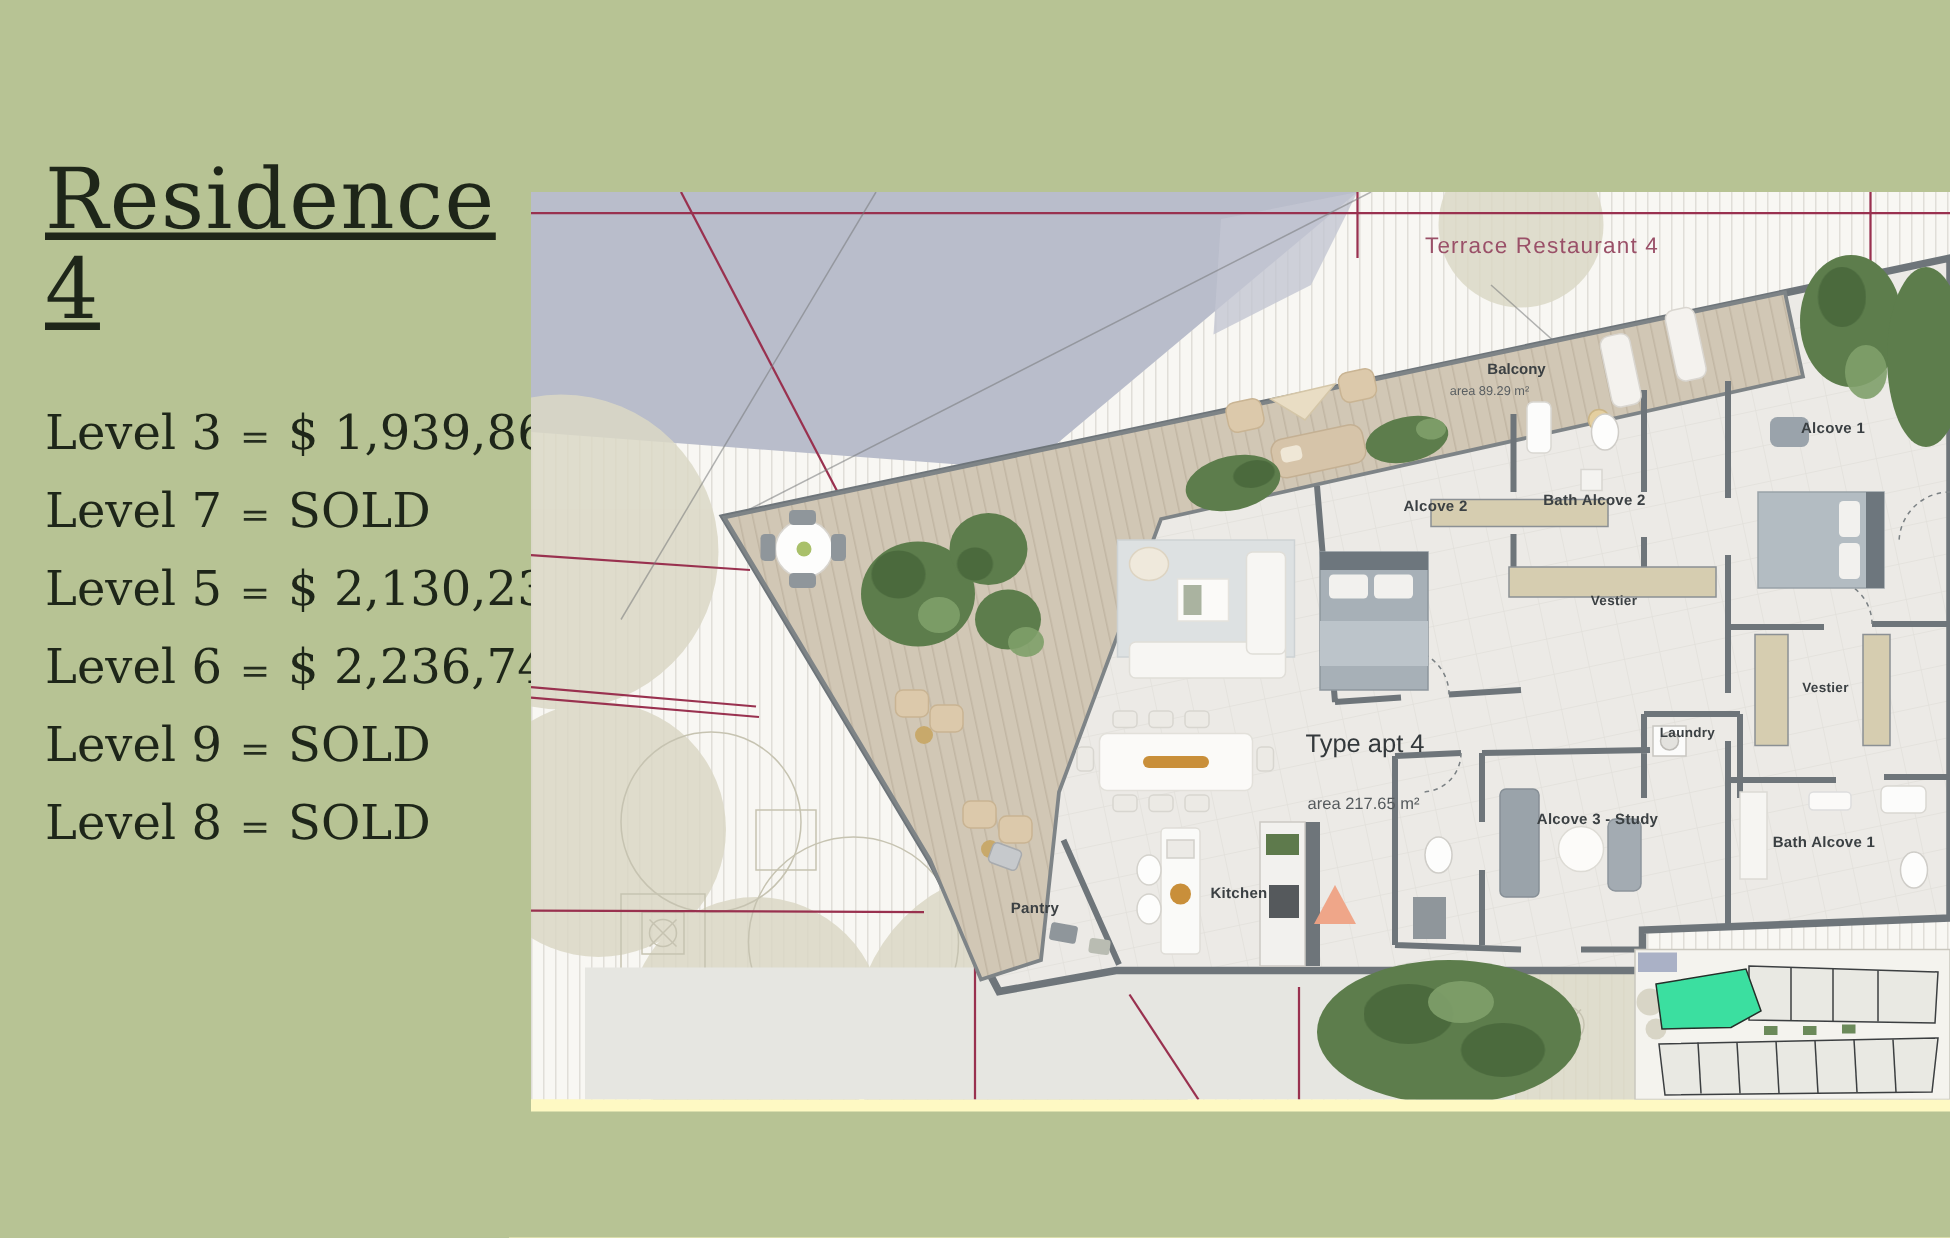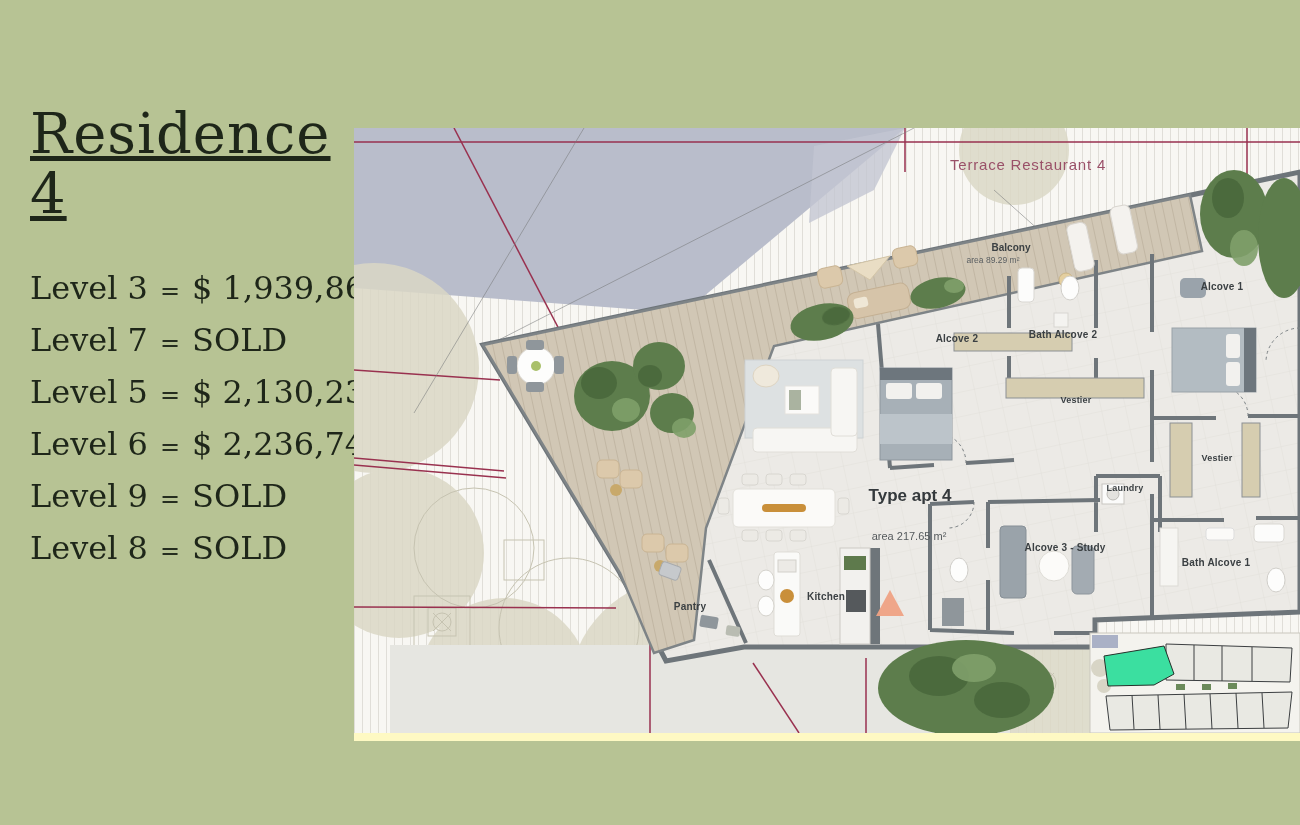--- a/index.html
+++ b/index.html
@@ -25,21 +25,21 @@
     font-family:"Liberation Sans", sans-serif;font-weight:bold;
     color:#3b4043;font-size:10px;white-space:nowrap;letter-spacing:.2px;
   }
   .plan-label.small{font-size:9px;}
   .terrace-title{
     position:absolute;transform:translate(-50%,-50%);
     font-family:"Liberation Sans", sans-serif;font-size:15px;letter-spacing:.8px;
     color:#9a5068;white-space:nowrap;font-weight:500;
   }
   .apt-name{position:absolute;transform:translate(-50%,-50%);font-family:"Liberation Sans", sans-serif;
-    font-size:17px;font-weight:bold;color:#34393c;white-space:nowrap;}
+    font-size:17px;font-weight:normal;color:#34393c;white-space:nowrap;}
   .apt-area{position:absolute;transform:translate(-50%,-50%);font-family:"Liberation Sans", sans-serif;
     font-size:11px;color:#555a5d;white-space:nowrap;}
   .balcony-name{position:absolute;transform:translate(-50%,-50%);font-family:"Liberation Sans", sans-serif;
     font-size:10px;font-weight:bold;color:#3b4043;white-space:nowrap;}
   .balcony-area{position:absolute;transform:translate(-50%,-50%);font-family:"Liberation Sans", sans-serif;
     font-size:8.5px;color:#5a5f62;white-space:nowrap;}
 </style>
 </head>
 <body>
 

